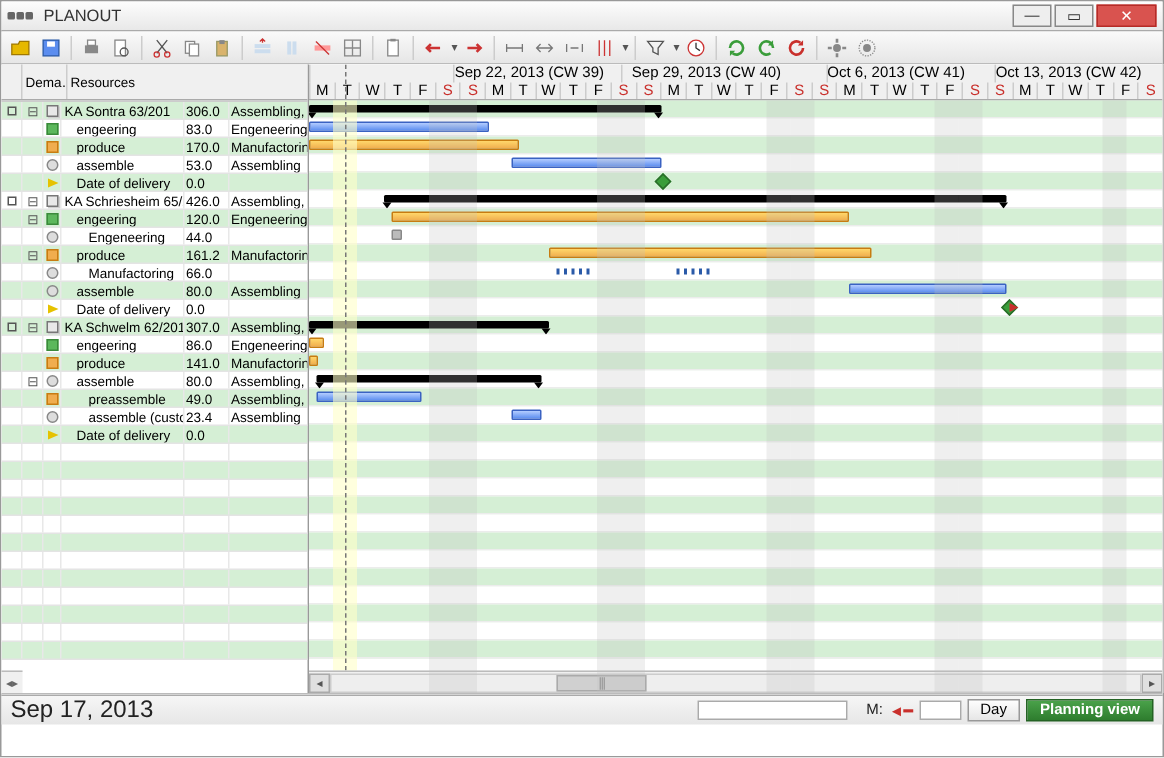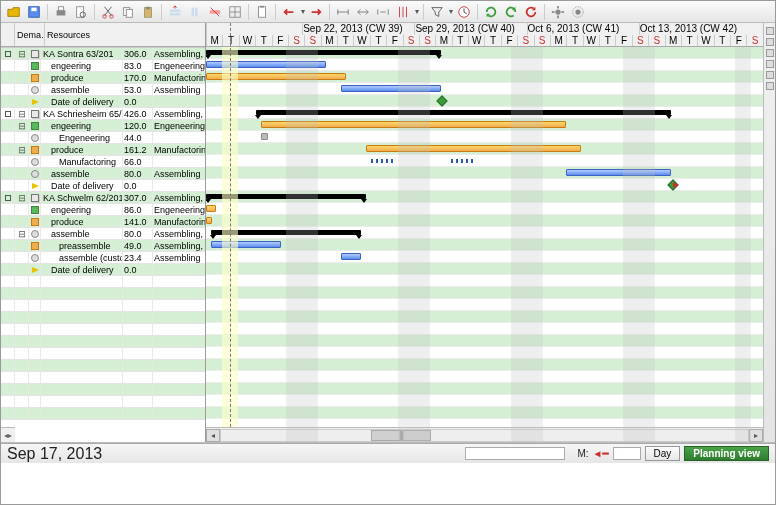--- a/index.html
+++ b/index.html
@@ -92,20 +92,29 @@
   .statusbar .redarr { color:#c9302c; font-weight:bold;}
   .statusbar .mbox { width:28px; height:13px; border:1px solid #aaa; background:#fff;}
   .statusbar .btn { height:15px; padding:0 8px; border:1px solid #999; background:linear-gradient(#fefefe,#e6e6e6); display:flex; align-items:center; font-size:10px;}
   .statusbar .btn.green { background:linear-gradient(#4aa24a,#2e7d2e); color:#fff; border-color:#246324; font-weight:bold;}
 </style>
 </head>
 <body>
 
 <div class="window">
 
+  <div class="titlebar">
+    <span class="dots"><span></span><span></span><span></span></span>
+    <span class="title">PLANOUT</span>
+    <div class="winbtns">
+      <div class="winbtn">—</div>
+      <div class="winbtn">▭</div>
+      <div class="winbtn close">✕</div>
+    </div>
+  </div>
 
 
   <div class="toolbar">
     <div class="tbtn">
         <svg viewBox="0 0 16 16">
           <path fill="#e6b800" stroke="#a07800" d="M1 5h5l1-2h7v10H1z"></path>
         </svg>
       </div>
     <div class="tbtn">
         <svg viewBox="0 0 16 16">
@@ -587,22 +596,22 @@
           <span class="a">▸</span>
         </div>
     </div>
 
     <div class="rightpane">
       <div class="gantt" id="gantt">
         <div class="gantt-header">
           <div class="gh-top" id="gh-top">
               <div class="wk" style="flex: 0 0 96.1765px;"></div>
               <div class="wk" style="flex: 0 0 112.206px;">Sep 22, 2013 (CW 39)</div>
-              <div class="wk" style="flex: 0 0 112.206px;">Sep 29, 2013 (CW 40)</div>
-              <div class="wk" style="flex: 0 0 112.206px;">Oct 6, 2013 (CW 41)</div>
+              <div class="wk" style="flex: 0 0 112.206px; text-align: center;">Sep 29, 2013 (CW 40)</div>
+              <div class="wk" style="flex: 0 0 112.206px; margin-left: 24px;">Oct 6, 2013 (CW 41)</div>
               <div class="wk" style="flex: 0 0 112.206px;">Oct 13, 2013 (CW 42)</div>
             </div>
           <div class="gh-bot" id="gh-bot">
               <div class="day">M</div>
               <div class="day">T</div>
               <div class="day">W</div>
               <div class="day">T</div>
               <div class="day">F</div>
               <div class="day weekend">S</div>
               <div class="day weekend">S</div>

